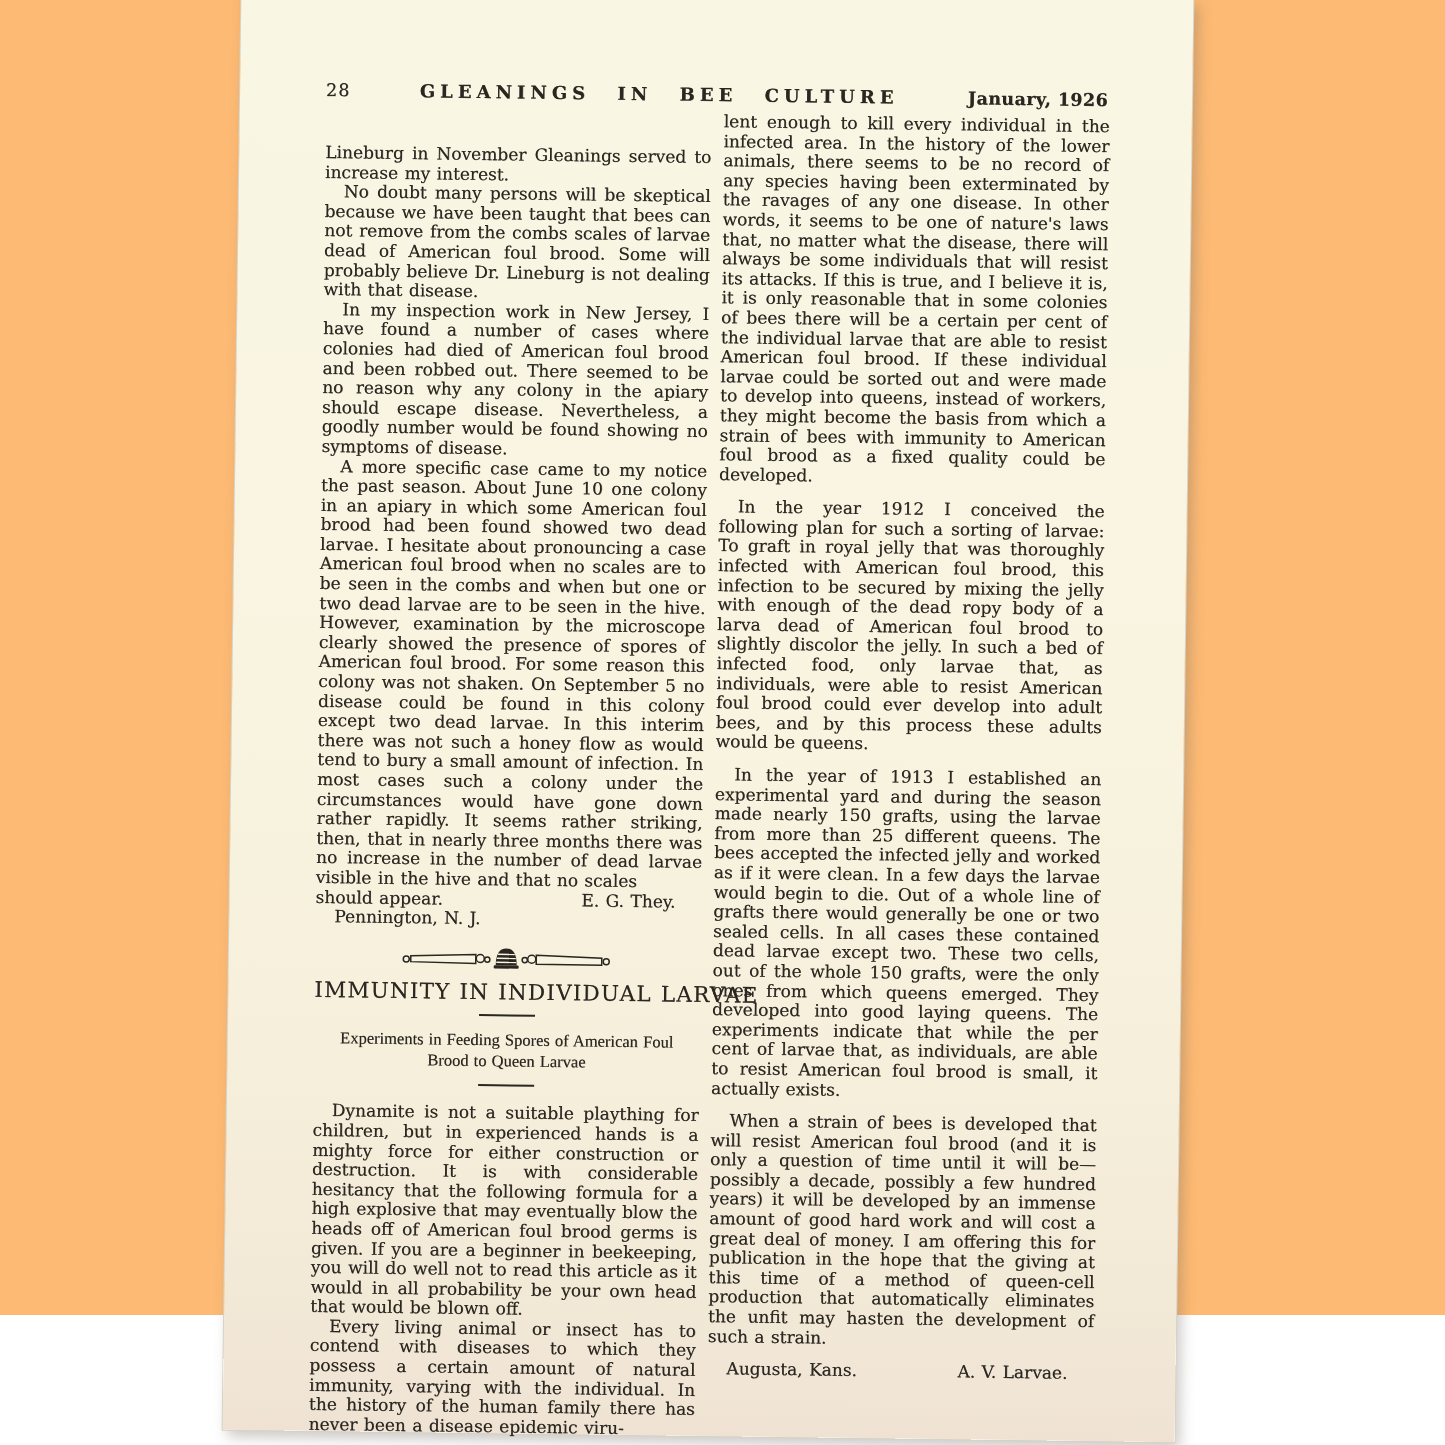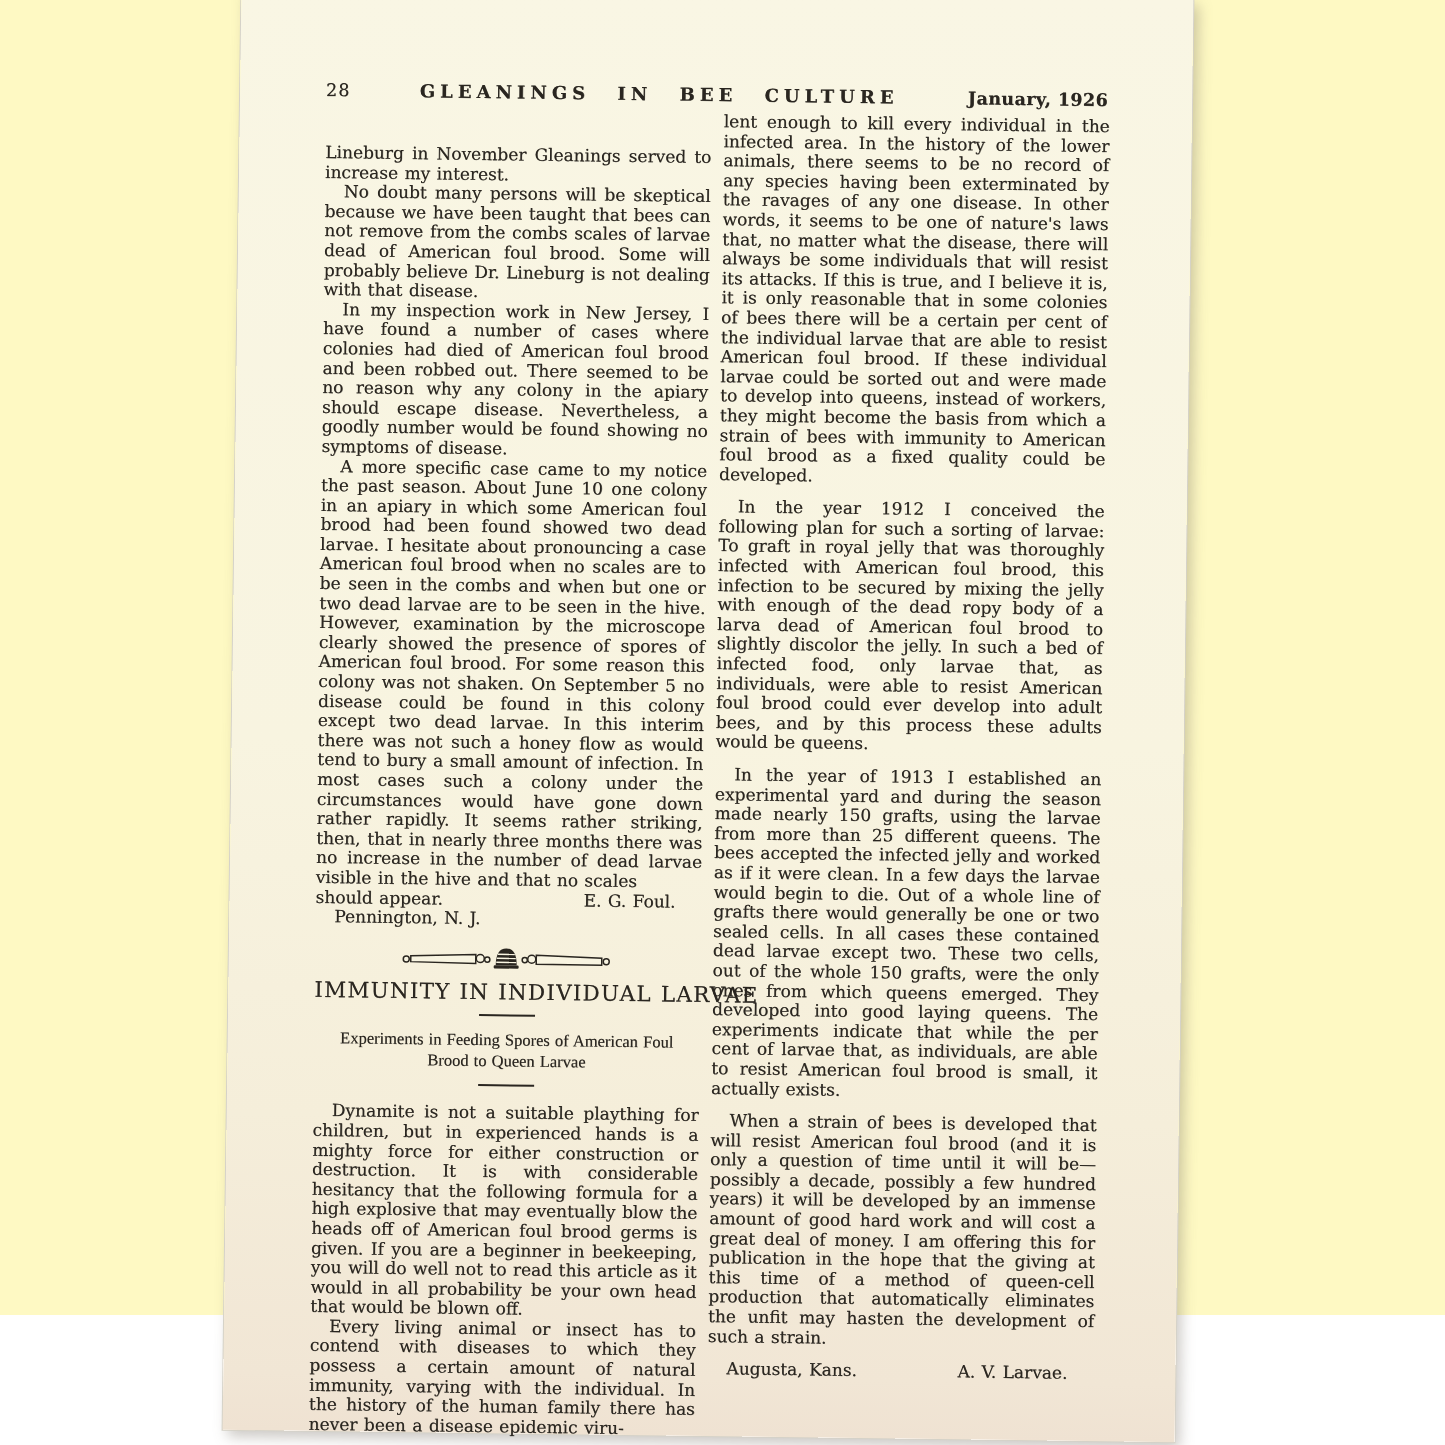--- a/index.html
+++ b/index.html
@@ -8,21 +8,21 @@
     width: 1445px;
     height: 1445px;
     background: #ffffff;
     overflow: hidden;
     font-family: "DejaVu Serif", serif;
   }
   .scan {
     position: relative;
     width: 1445px;
     height: 1315px;
-    background: #fef9c3;
+    background: #fdba74;
   }
   .page {
     position: absolute;
     left: 232px;
     top: -8px;
     width: 952px;
     height: 1444px;
     background: linear-gradient(180deg, #f9f6e4 0%, #f8f4e0 52%, #f5eeda 78%, #f1e6d5 96%, #efe2d2 100%);
     transform: rotate(0.75deg);
     transform-origin: 50% 50%;
@@ -125,21 +125,21 @@
       <span class="issue-date">January, 1926</span>
     </div>
 
     <div class="col col-left">
       <p class="noindent">Lineburg in November Gleanings served to increase my interest.</p>
       <p>No doubt many persons will be skeptical because we have been taught that bees can not remove from the combs scales of larvae dead of American foul brood. Some will probably believe Dr. Lineburg is not dealing with that disease.</p>
       <p>In my inspection work in New Jersey, I have found a number of cases where colonies had died of American foul brood and been robbed out. There seemed to be no reason why any colony in the apiary should escape disease. Nevertheless, a goodly number would be found showing no symptoms of disease.</p>
       <p>A more specific case came to my notice the past season. About June 10 one colony in an apiary in which some American foul brood had been found showed two dead larvae. I hesitate about pronouncing a case American foul brood when no scales are to be seen in the combs and when but one or two dead larvae are to be seen in the hive. However, examination by the microscope clearly showed the presence of spores of American foul brood. For some reason this colony was not shaken. On September 5 no disease could be found in this colony except two dead larvae. In this interim there was not such a honey flow as would tend to bury a small amount of infection. In most cases such a colony under the circumstances would have gone down rather rapidly. It seems rather striking, then, that in nearly three months there was no increase in the number of dead larvae visible in the hive and that no scales</p>
       <div class="sigline">
         <span>should appear.</span>
-        <span>E. G. Foul.</span>
+        <span>E. G. They.</span>
       </div>
       <div class="location-line">Pennington, N. J.</div>
 
       <div class="ornament">
         <svg width="212" height="26" viewBox="0 0 212 26" xmlns="http://www.w3.org/2000/svg">
           <g stroke="#2a2620" stroke-width="1.5" fill="#f8f4e1">
             <circle cx="4.5" cy="16" r="3"></circle>
             <path d="M9 12.5 L74 10.5 L74 19.5 L9 18.5 Z"></path>
             <circle cx="78.5" cy="14.5" r="4"></circle>
             <circle cx="85.5" cy="15.5" r="2.6"></circle>

